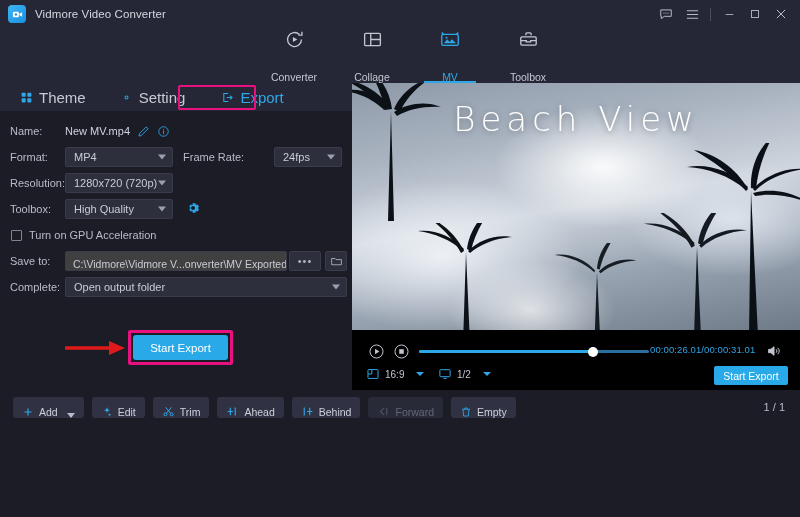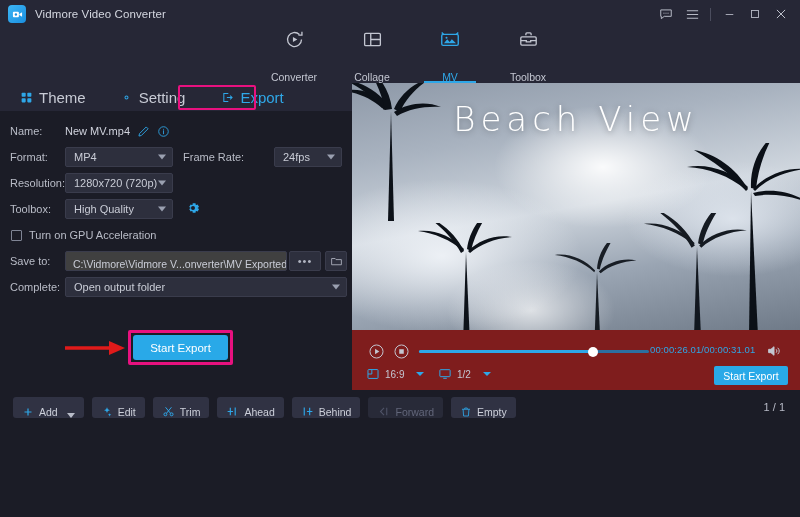--- a/index.html
+++ b/index.html
@@ -121,21 +121,21 @@
   }
   .palm { position: absolute; }
   .tlabel {
     position: absolute; left: 0; top: 16px; width: 448px; text-align: center;
     font-family: "DejaVu Sans", sans-serif; font-weight: 300;
     font-size: 34px; color: #fff; letter-spacing: 5px;
     text-shadow: 0 1px 6px rgba(0,0,0,.35);
   }
   .ctrlbar {
     position: absolute; left: 0; top: 247px; width: 448px; height: 60px;
-    background: #7f1d1d;
+    background: #000000;
   }
   .seek { position: absolute; left: 67px; top: 20px; width: 230px; height: 3px; background: #2b6fa0; border-radius: 2px; }
   .seek-fill { position: absolute; left: 0; top: 0; height: 3px; width: 175px; background: #2ea7e8; border-radius: 2px; }
   .seek-knob { position: absolute; left: 169px; top: -3.5px; width: 10px; height: 10px; border-radius: 50%; background: #fff; }
   .tcode { position: absolute; left: 298px; top: 14px; font-size: 9.5px; color: #2ea7e8; font-family: "Liberation Sans", sans-serif; letter-spacing: .1px; }
   .opt { display: flex; align-items: center; gap: 5px; font-size: 10px; color: #c3c6d1; }
   .caret-sm { width: 0; height: 0; border-left: 4px solid transparent; border-right: 4px solid transparent; border-top: 4.5px solid #2ea7e8; }
   .btn-export-small {
     position: absolute; left: 362px; top: 36px; width: 74px; height: 19px;
     background: #29a9e8; border-radius: 2px; display: flex;

